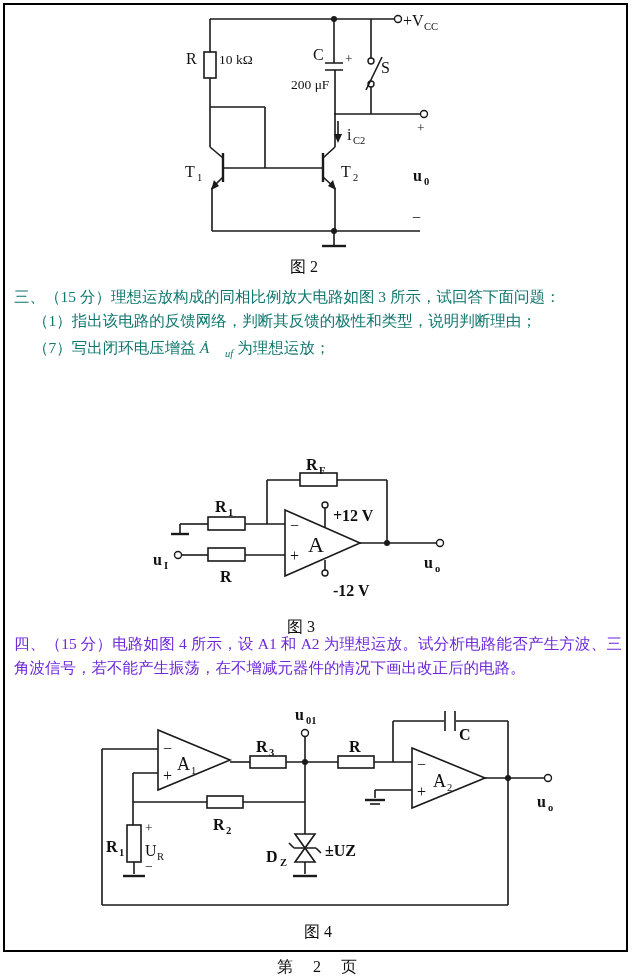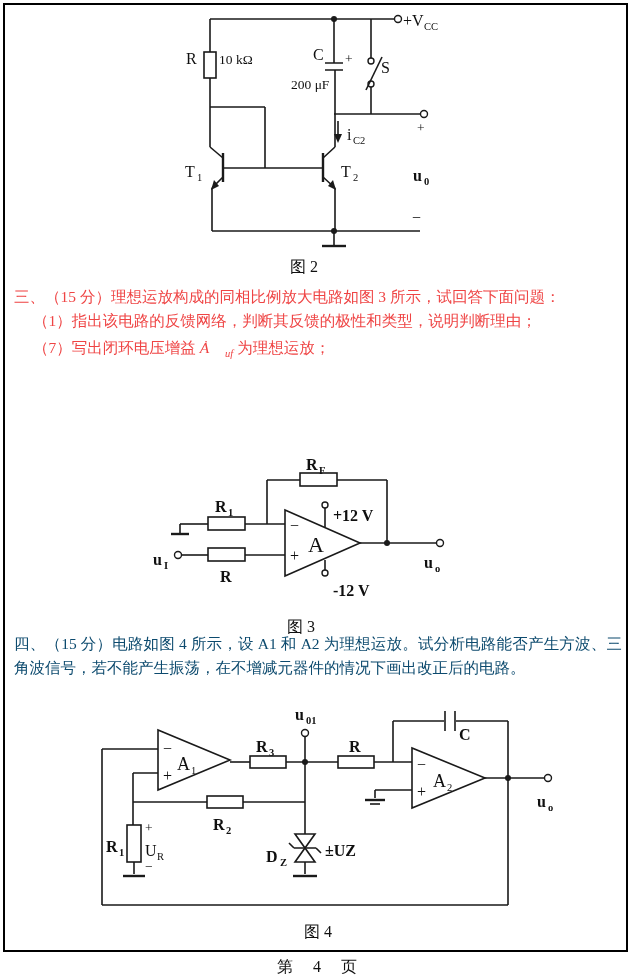--- a/index.html
+++ b/index.html
@@ -1,21 +1,21 @@
 <!DOCTYPE html>
 <html><head>
 <meta charset="utf-8">
 <style>
   html,body{margin:0;padding:0;background:#e8e8e8;}
   .page{position:relative;width:636px;height:979px;background:#fff;margin:0 auto;
         font-family:"Liberation Serif","DejaVu Serif",serif;color:#141414;overflow:hidden;}
   .border-frame{position:absolute;left:3px;top:3px;width:625px;height:949px;
         border:2px solid #000;box-sizing:border-box;pointer-events:none;}
-  .tline{position:absolute;font-size:15.5px;line-height:22px;white-space:nowrap;color:#ef4444;}
-  .para{position:absolute;font-size:15.5px;line-height:24px;text-align:justify;text-justify:inter-ideograph;color:#0c4a6e;}
+  .tline{position:absolute;font-size:15.5px;line-height:22px;white-space:nowrap;color:#0f766e;}
+  .para{position:absolute;font-size:15.5px;line-height:24px;text-align:justify;text-justify:inter-ideograph;color:#6d28d9;}
   .gain{font-style:italic;}
   .gain sub,.opt sub{font-size:10.5px;margin-left:16px;}
   .opt{display:inline-block;}
   .footer{position:absolute;left:0;top:957px;width:636px;text-align:center;
           font-size:16px;letter-spacing:2px;color:#101010;}
   svg{position:absolute;left:0;}
   svg text{fill:#101010;font-family:"Liberation Serif","DejaVu Serif",serif;}
   .w{stroke:#1a1a1a;stroke-width:1.6;fill:none;}
   .wb{stroke:#1a1a1a;stroke-width:2.4;fill:none;}
   .box{stroke:#1a1a1a;stroke-width:1.6;fill:#fff;}
@@ -194,14 +194,14 @@
     <text class="sub" x="157" y="860">R</text>
     <text class="sm" x="145" y="871">−</text>
     <text class="lbB" x="266" y="862">D</text>
     <text class="subB" x="280" y="866">Z</text>
     <text class="lbB" x="325" y="856">±UZ</text>
     <text class="lbB" x="537" y="807">u</text>
     <text class="subB" x="548" y="811">o</text>
     <text class="cap" x="304" y="937">图 4</text>
   </svg>
 
-  <div class="footer">第　4　页</div>
+  <div class="footer">第　2　页</div>
 </div>
 
 </body></html>

